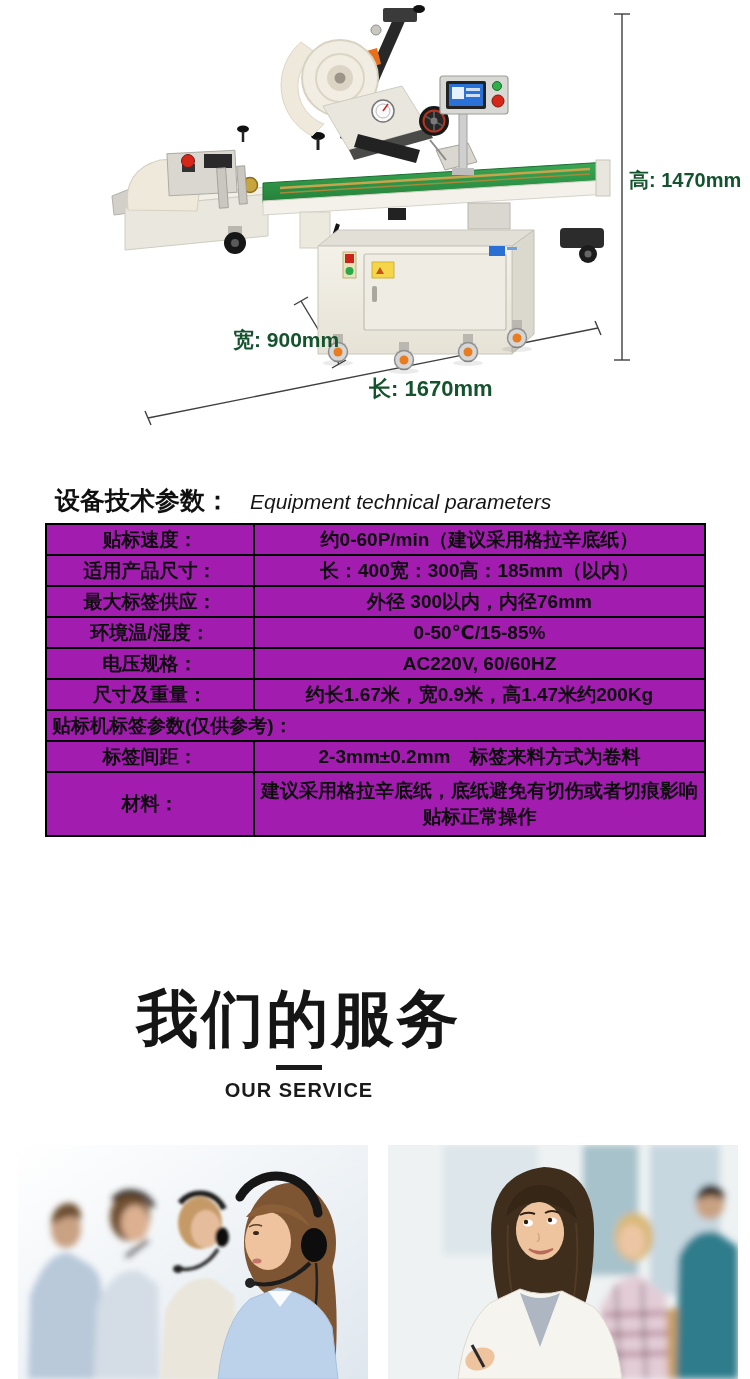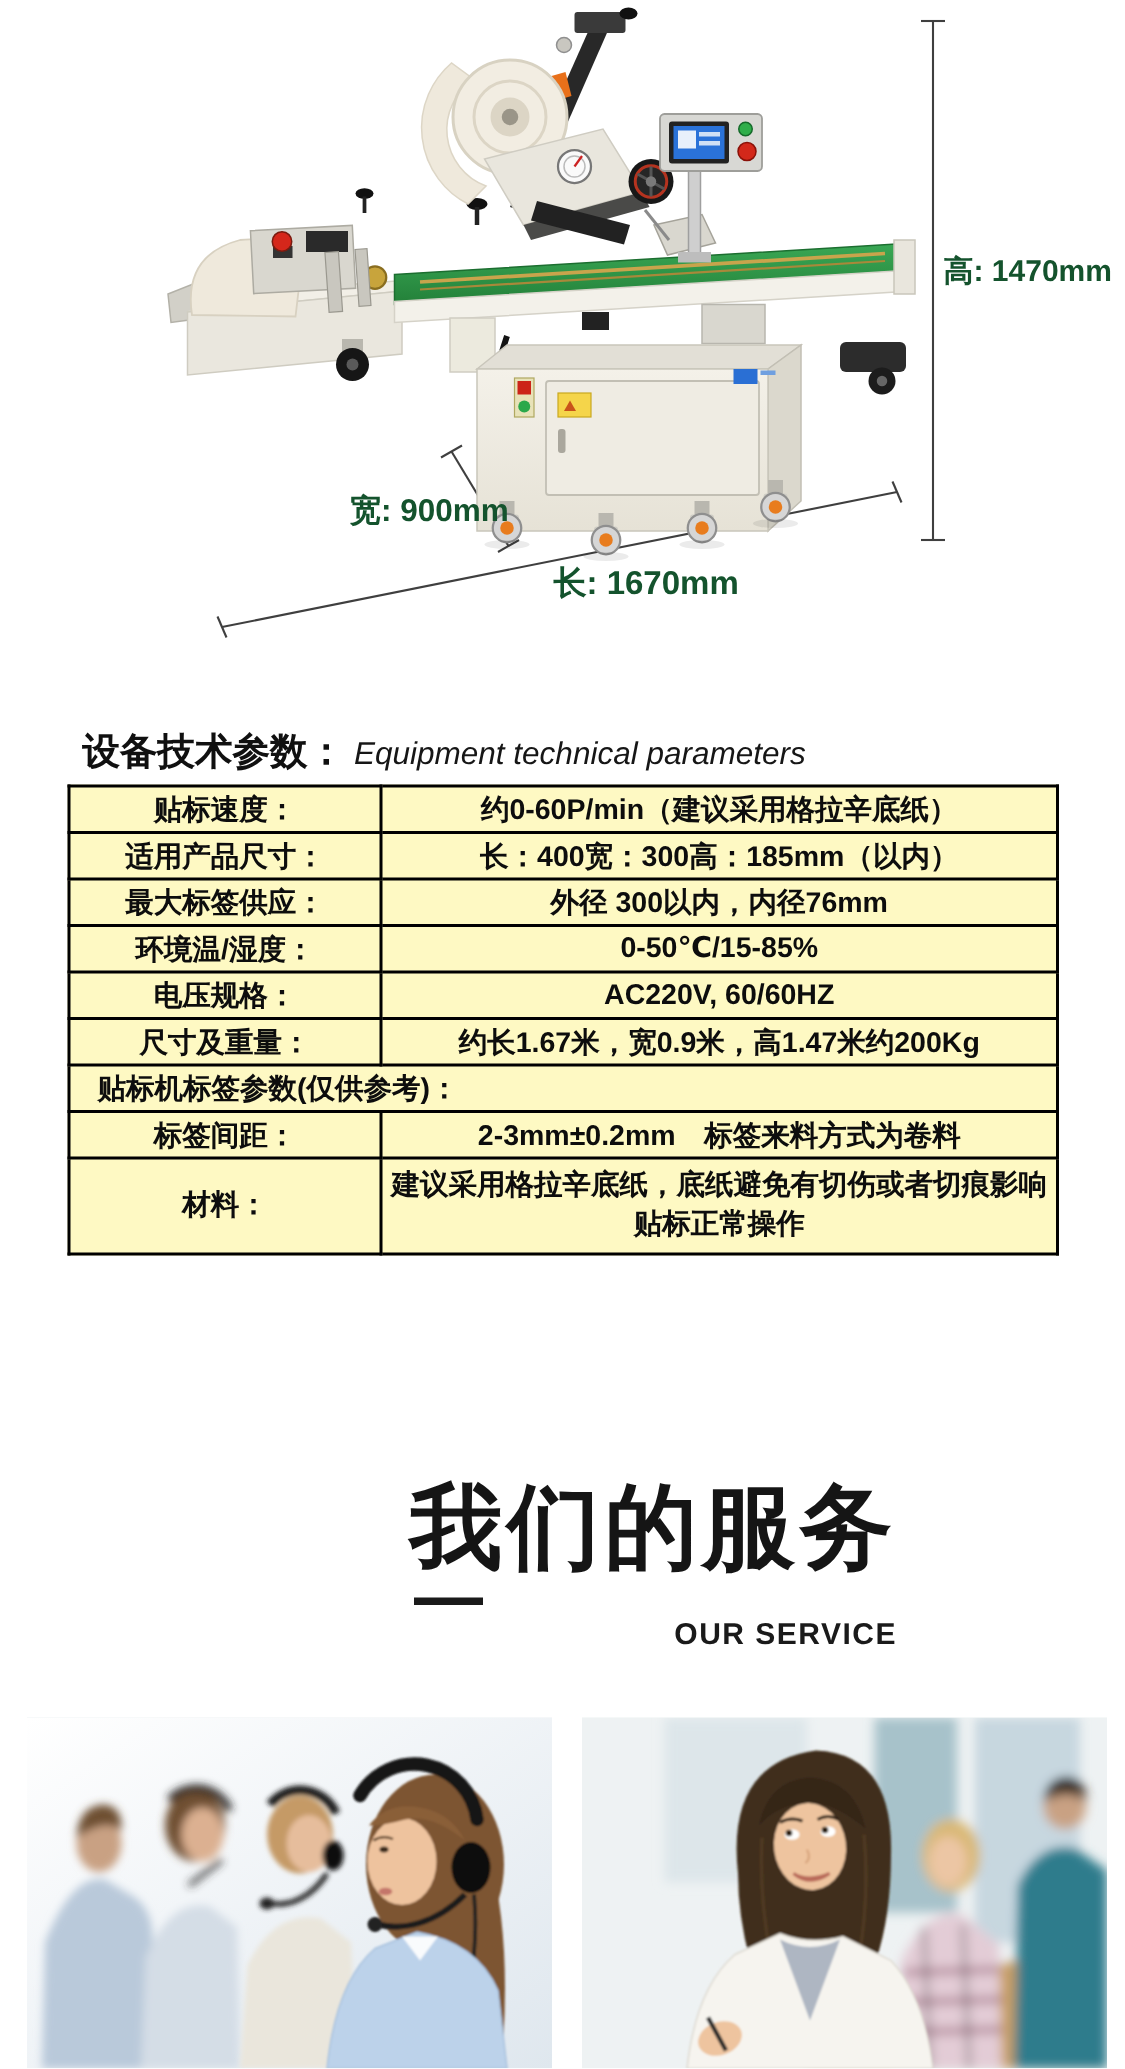--- a/index.html
+++ b/index.html
@@ -7,30 +7,30 @@
         font-family:"Liberation Sans","DejaVu Sans",sans-serif;color:#111;}
   
   .photo-area{position:absolute;left:0;top:0;width:750px;height:470px;}
   .dim-label{position:absolute;color:#14532d;font-weight:600;white-space:nowrap;}
   .dim-h{left:629px;top:167px;font-size:20px;}
   .dim-w{left:233px;top:326px;font-size:21px;}
   .dim-l{left:369px;top:374px;font-size:22px;}
   
   .specs-title{position:absolute;left:55px;top:484px;white-space:nowrap;}
   .specs-title .zh{font-size:25px;font-weight:700;color:#101010;}
-  .specs-title .en{font-size:21px;font-style:italic;font-weight:500;color:#161616;margin-left:6px;}
+  .specs-title .en{font-size:21px;font-style:italic;font-weight:500;color:#161616;margin-left:20px;}
   table.specs{position:absolute;left:45px;top:523px;width:661px;border-collapse:collapse;
-              table-layout:fixed;background:#fef9c3;}
+              table-layout:fixed;background:#a21caf;}
   table.specs td{border:2px solid #000;height:29px;text-align:center;font-size:19px;
                  font-weight:600;color:#0d0d0d;padding:0 4px;overflow:hidden;}
   table.specs col.c1{width:208px;}
-  table.specs td.section{text-align:left;padding-left:18px;}
+  table.specs td.section{text-align:left;padding-left:5px;}
   table.specs tr.tall td{height:62px;line-height:1.35;}
   
-  .service{position:absolute;left:0;top:985px;width:598px;text-align:right;}
+  .service{position:absolute;left:0;top:985px;width:598px;text-align:center;}
   .service-heading{font-size:62px;line-height:68px;font-weight:900;letter-spacing:3px;color:#151515;}
   .service-divider{width:46px;height:5px;background:#1a1a1a;margin:12px auto 9px auto;}
   .service-sub{font-size:20px;font-weight:700;letter-spacing:1px;color:#1a1a1a;}
   
   .photo{position:absolute;top:1145px;width:350px;height:234px;overflow:hidden;background:#eef1f4;}
   .photo-left{left:18px;}
   .photo-right{left:388px;}
   .photo svg{display:block;}
 </style>
 </head>

